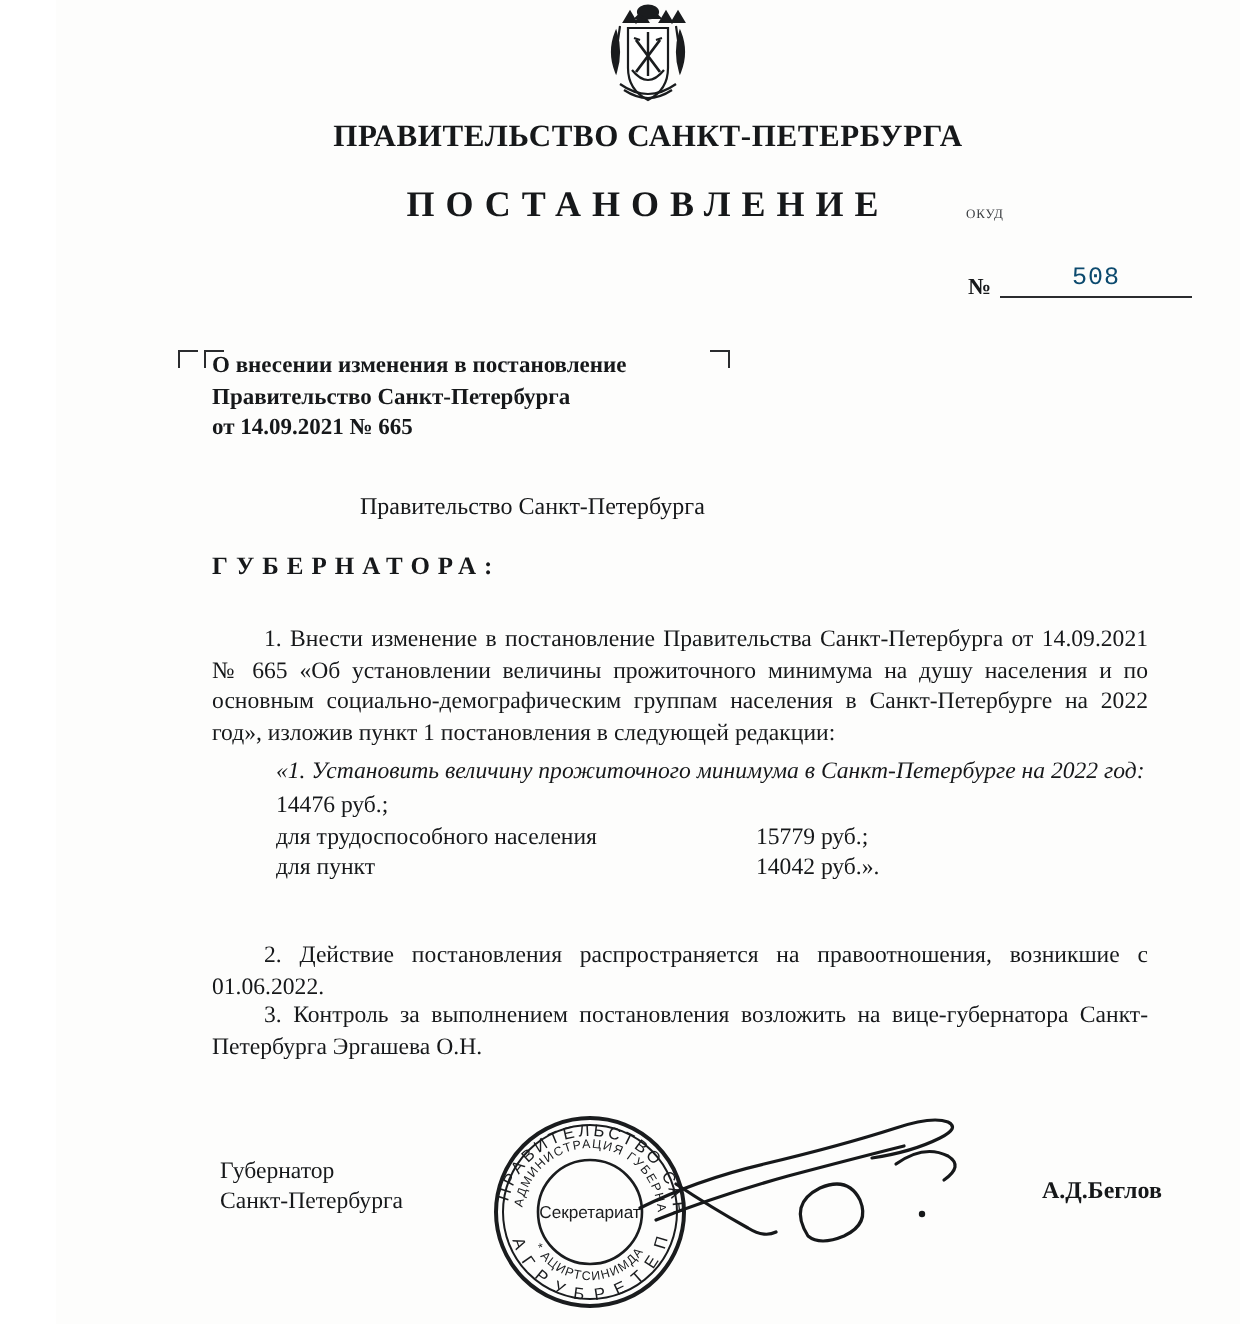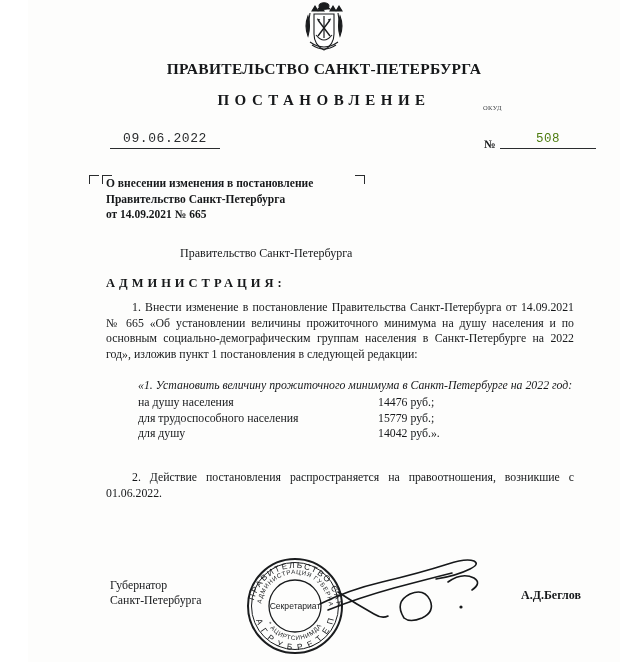--- a/index.html
+++ b/index.html
@@ -41,21 +41,21 @@
     font-weight: bold;
     font-size: 15.5px;
     letter-spacing: 0.3px;
   }
   .doc-type {
     position: absolute;
     left: 0; right: 0;
     top: 92px;
     text-align: center;
     font-weight: bold;
-    font-size: 15px;
+    font-size: 18px;
     letter-spacing: 5.5px;
   }
   .okud {
     position: absolute;
     left: 455px;
     top: 104px;
     font-size: 6.5px;
     letter-spacing: 0.4px;
     color: #3a3d40;
   }
@@ -85,21 +85,21 @@
     position: absolute;
     left: 472px;
     top: 132px;
     width: 96px;
     text-align: center;
     font-family: "Liberation Mono", "DejaVu Sans Mono", monospace;
     font-size: 12.5px;
     letter-spacing: 0.5px;
     border-bottom: 1.3px solid #2a2c2e;
     padding-bottom: 2px;
-    color: #4d7c0f;
+    color: #0c4a6e;
   }
 
   
   .title-block {
     position: absolute;
     left: 78px;
     top: 176px;
     width: 262px;
     font-weight: bold;
     font-size: 11.5px;
@@ -131,21 +131,21 @@
     letter-spacing: 4px;
   }
   .para {
     position: absolute;
     font-size: 11.8px;
     line-height: 15.6px;
     text-align: justify;
   }
   .para.p1 {
     left: 78px;
-    top: 300px;
+    top: 312px;
     width: 468px;
     text-indent: 26px;
   }
   .para.p2 {
     left: 78px;
     top: 470px;
     width: 468px;
     text-indent: 26px;
   }
   .para.p3 {
@@ -236,57 +236,56 @@
 
       <path d="M20 40 q14 10 28 0"></path>
       <path d="M22 43 q12 8 24 0"></path>
     </g>
   </svg>
 
   <div class="org-title">ПРАВИТЕЛЬСТВО САНКТ-ПЕТЕРБУРГА</div>
   <div class="doc-type">ПОСТАНОВЛЕНИЕ</div>
   <div class="okud">ОКУД</div>
 
-  <div class="date-field">09.06.2022</div>
   <div class="num-label">№</div>
   <div class="num-field">508</div>
 
   <div class="bracket tl"></div>
   <div class="bracket tl2"></div>
   <div class="bracket tr"></div>
 
   <div class="title-block">
     <div>О внесении изменения в постановление</div>
     <div>Правительство Санкт-Петербурга</div>
     <div>от 14.09.2021 № 665</div>
   </div>
 
   <div class="addressee">Правительство Санкт-Петербурга</div>
-  <div class="resolves">АДМИНИСТРАЦИЯ:</div>
+  <div class="resolves">ГУБЕРНАТОРА:</div>
 
   <div class="para p1">1. Внести изменение в постановление Правительства Санкт-Петербурга от 14.09.2021 № 665 «Об установлении величины прожиточного минимума на душу населения и по основным социально-демографическим группам населения в Санкт-Петербурге на 2022 год», изложив пункт 1 постановления в следующей редакции:</div>
 
   <div class="quote-head">«1. Установить величину прожиточного минимума в Санкт-Петербурге на 2022 год:</div>
 
   <div class="quote-rows">
     <div class="qrow">
-      <span class="label">на душу населения</span>
       <span class="value">14476 руб.;</span>
     </div>
     <div class="qrow">
       <span class="label">для трудоспособного населения</span>
       <span class="value">15779 руб.;</span>
     </div>
     <div class="qrow">
-      <span class="label">для душу</span>
+      <span class="label">для пункт</span>
       <span class="value">14042 руб.».</span>
     </div>
   </div>
 
   <div class="para p2">2. Действие постановления распространяется на правоотношения, возникшие с 01.06.2022.</div>
+  <div class="para p3">3. Контроль за выполнением постановления возложить на вице-губернатора Санкт-Петербурга Эргашева О.Н.</div>
 
   <div class="sig-title">
     <div>Губернатор</div>
     <div>Санкт-Петербурга</div>
   </div>
 
   <svg class="seal" viewBox="0 0 124 114">
     <defs>
       <path id="outerArc" d="M 62 104 m -46 -44 a 46 46 0 1 1 92 0 a 46 46 0 1 1 -92 0" fill="none"></path>
       <path id="outerArcTop" d="M 20 62 a 42 42 0 0 1 84 0" fill="none"></path>

